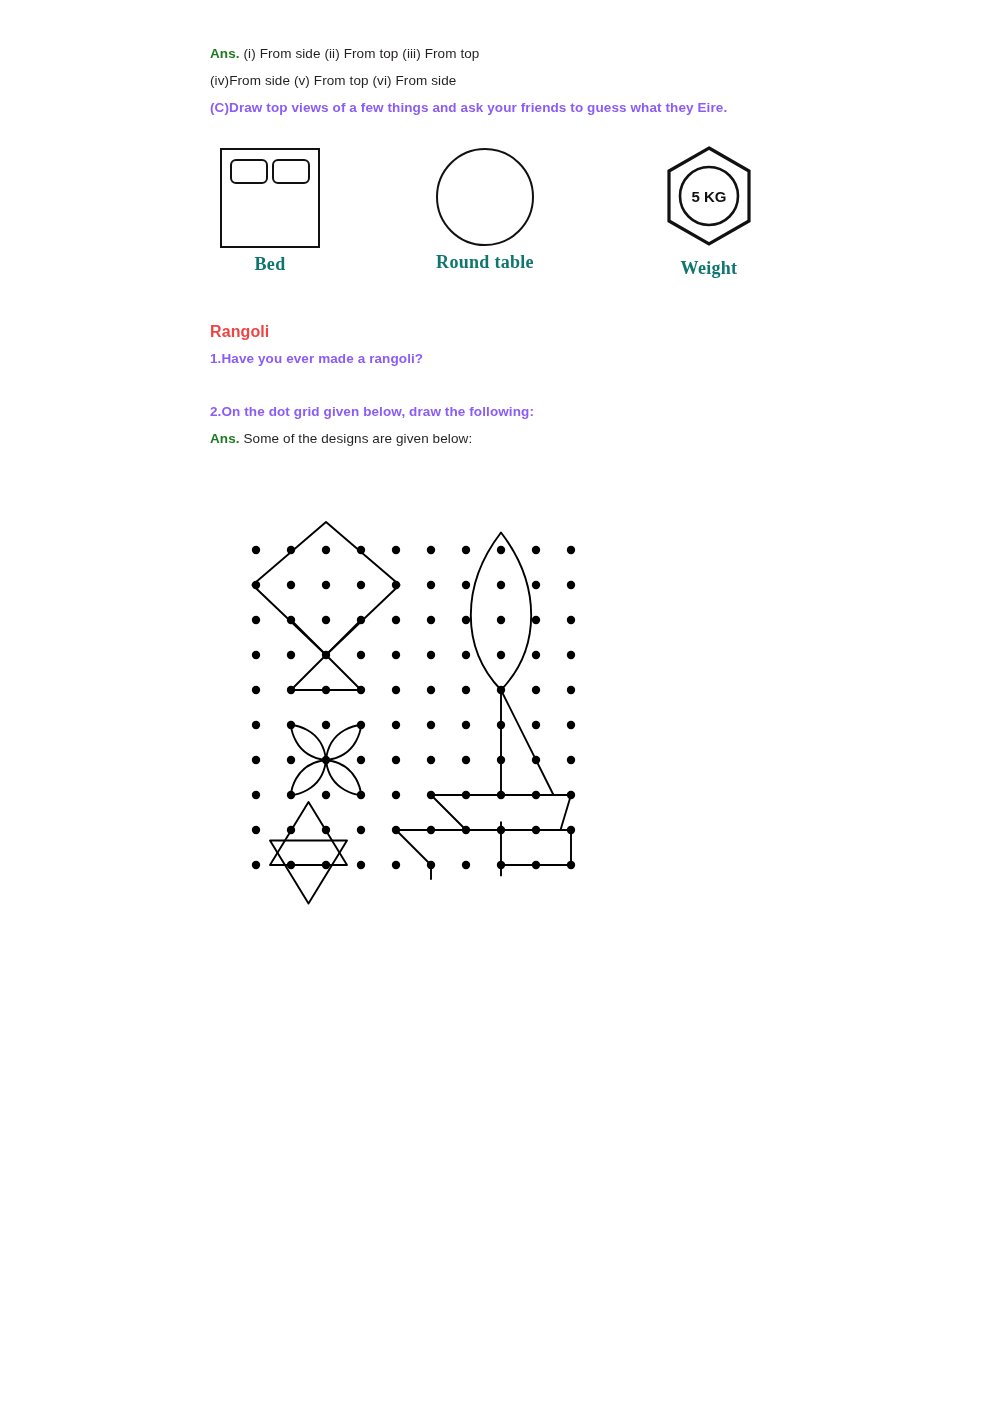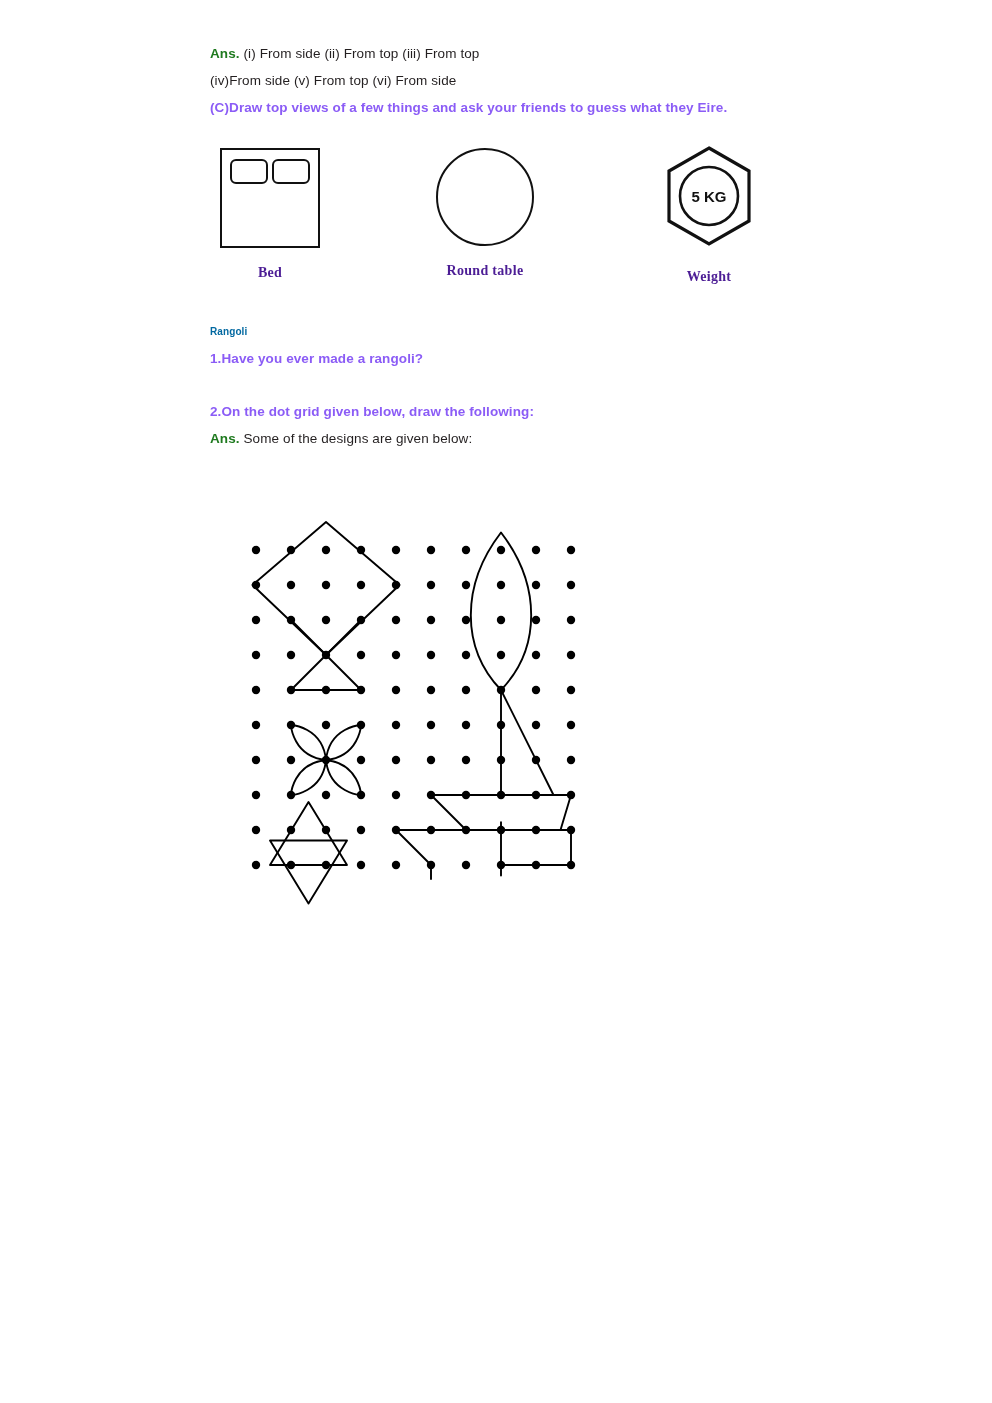--- a/index.html
+++ b/index.html
@@ -40,46 +40,46 @@
   }
   .q-text {
     color: #8b5cf6;
     font-weight: bold;
     font-size: 13.5px;
     line-height: 27px;
     letter-spacing: 0.1px;
     white-space: nowrap;
   }
   .blue-head {
-    color: #0369a1;
+    color: #ef4444;
     font-weight: bold;
-    font-size: 10px;
+    font-size: 16px;
     line-height: 27px;
     letter-spacing: 0.1px;
   }
   .spacer-md { height: 26px; }
 
   
   .figures {
     position: absolute;
     left: 210px;
     top: 148px;
     width: 580px;
     height: 140px;
   }
   .fig {
     position: absolute;
     text-align: center;
   }
   .fig-caption {
     font-family: "Liberation Serif", serif;
     font-weight: bold;
-    font-size: 14px;
-    color: #4c1d95;
-    margin-top: 17px;
+    font-size: 18px;
+    color: #0f766e;
+    margin-top: 6px;
     letter-spacing: 0.3px;
   }
   .fig-bed { left: 0px; top: 0px; width: 120px; }
   .fig-table { left: 200px; top: 0px; width: 150px; }
   .fig-weight { left: 424px; top: -4px; width: 150px; }
 
   .bed-box {
     width: 96px;
     height: 96px;
     border: 2.5px solid #111;

